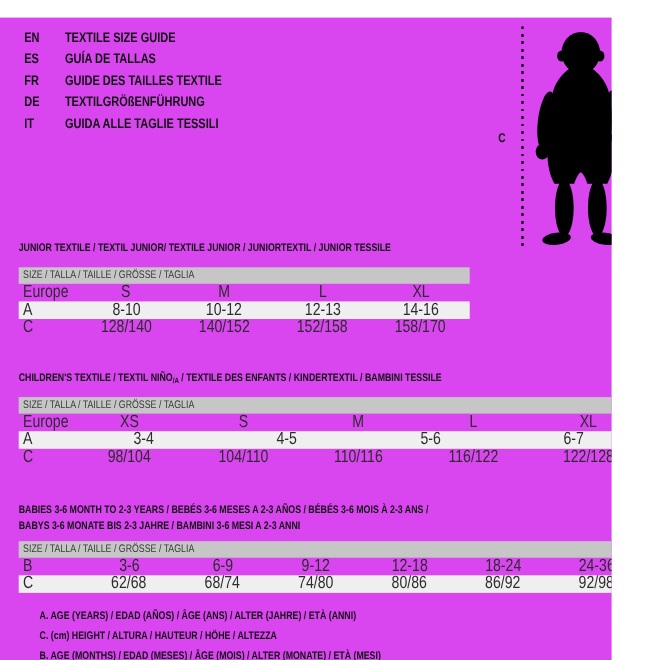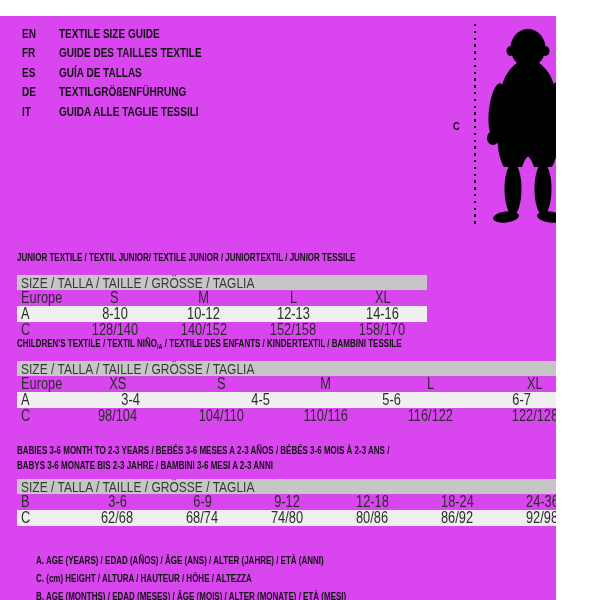--- a/index.html
+++ b/index.html
@@ -11,54 +11,54 @@
   .lang-block{position:absolute;left:22px;top:9px;}
   .lang-line{display:flex;line-height:19.4px;font-size:12.5px;font-weight:bold;color:#111;}
   .lang-code{width:37px;}
   
   .dash-line{position:absolute;left:474px;top:8px;width:2px;height:202px;
              background:repeating-linear-gradient(to bottom,#000 0 2.5px,transparent 2.5px 6.8px);}
   .c-label{position:absolute;left:453px;top:104px;font-size:11.5px;font-weight:bold;color:#111;}
   .baby-svg{position:absolute;left:482px;top:8px;}
   
   .section{position:absolute;}
-  .s1{left:17px;top:234px;width:410px;}
+  .s1{left:17px;top:202px;width:410px;}
   .s2{left:17px;top:320px;width:570px;}
-  .s3{left:17px;top:427px;width:568px;}
+  .s3{left:17px;top:440px;width:568px;}
   .sec-heading{height:15px;line-height:15px;font-size:10px;font-weight:bold;color:#111;}
   .s1 .sec-heading,.s2 .sec-heading{margin-bottom:10px;}
   .s3 .heading-wrap{margin-bottom:6px;}
   .subA{font-size:7px;vertical-align:-2px;}
-  .bar{height:15px;line-height:15px;background:#c6c6c6;color:#383838;font-size:15px;padding-left:4px;box-sizing:border-box;}
+  .bar{height:15px;line-height:15px;background:#c6c6c6;color:#383838;font-size:10px;padding-left:4px;box-sizing:border-box;}
   .row{display:flex;height:16px;line-height:16px;font-size:16px;color:#2c2c2c;}
   .row.shaded{background:#efefef;}
   .lbl{padding-left:4px;box-sizing:border-box;}
   .s1 .lbl{width:53px;} .s2 .lbl{width:48px;} .s3 .lbl{width:58px;}
   .val{flex:1;text-align:center;display:flex;align-items:center;justify-content:center;}
   
   .legend{position:absolute;left:36px;top:536px;}
   .legend-line{height:18px;line-height:18px;font-size:10px;font-weight:bold;color:#111;}
 </style>
 </head>
 <body>
 
 <div class="canvas">
 
   <div class="lang-block">
     <div class="lang-line">
       <span class="lang-code"><span class="cx">EN</span></span>
       <span class="cx">TEXTILE SIZE GUIDE</span>
     </div>
     <div class="lang-line">
+      <span class="lang-code"><span class="cx">ES</span></span>
+      <span class="cx">GUÍA DE TALLAS</span>
+    </div>
+    <div class="lang-line">
       <span class="lang-code"><span class="cx">FR</span></span>
       <span class="cx">GUIDE DES TAILLES TEXTILE</span>
-    </div>
-    <div class="lang-line">
-      <span class="lang-code"><span class="cx">ES</span></span>
-      <span class="cx">GUÍA DE TALLAS</span>
     </div>
     <div class="lang-line">
       <span class="lang-code"><span class="cx">DE</span></span>
       <span class="cx">TEXTILGRÖßENFÜHRUNG</span>
     </div>
     <div class="lang-line">
       <span class="lang-code"><span class="cx">IT</span></span>
       <span class="cx">GUIDA ALLE TAGLIE TESSILI</span>
     </div>
   </div>

